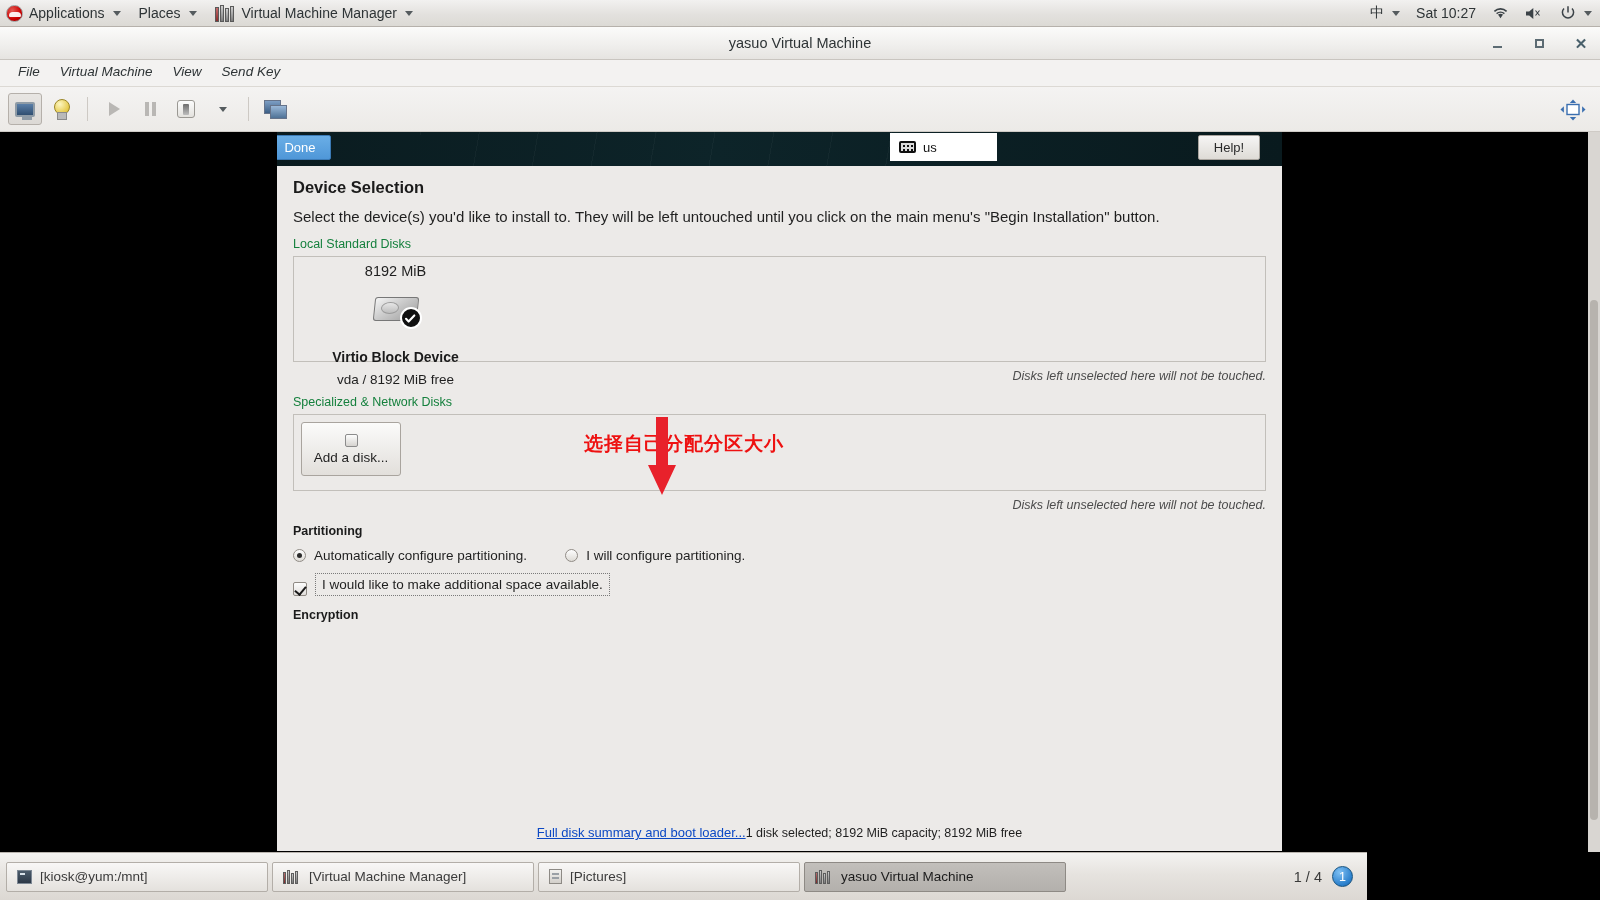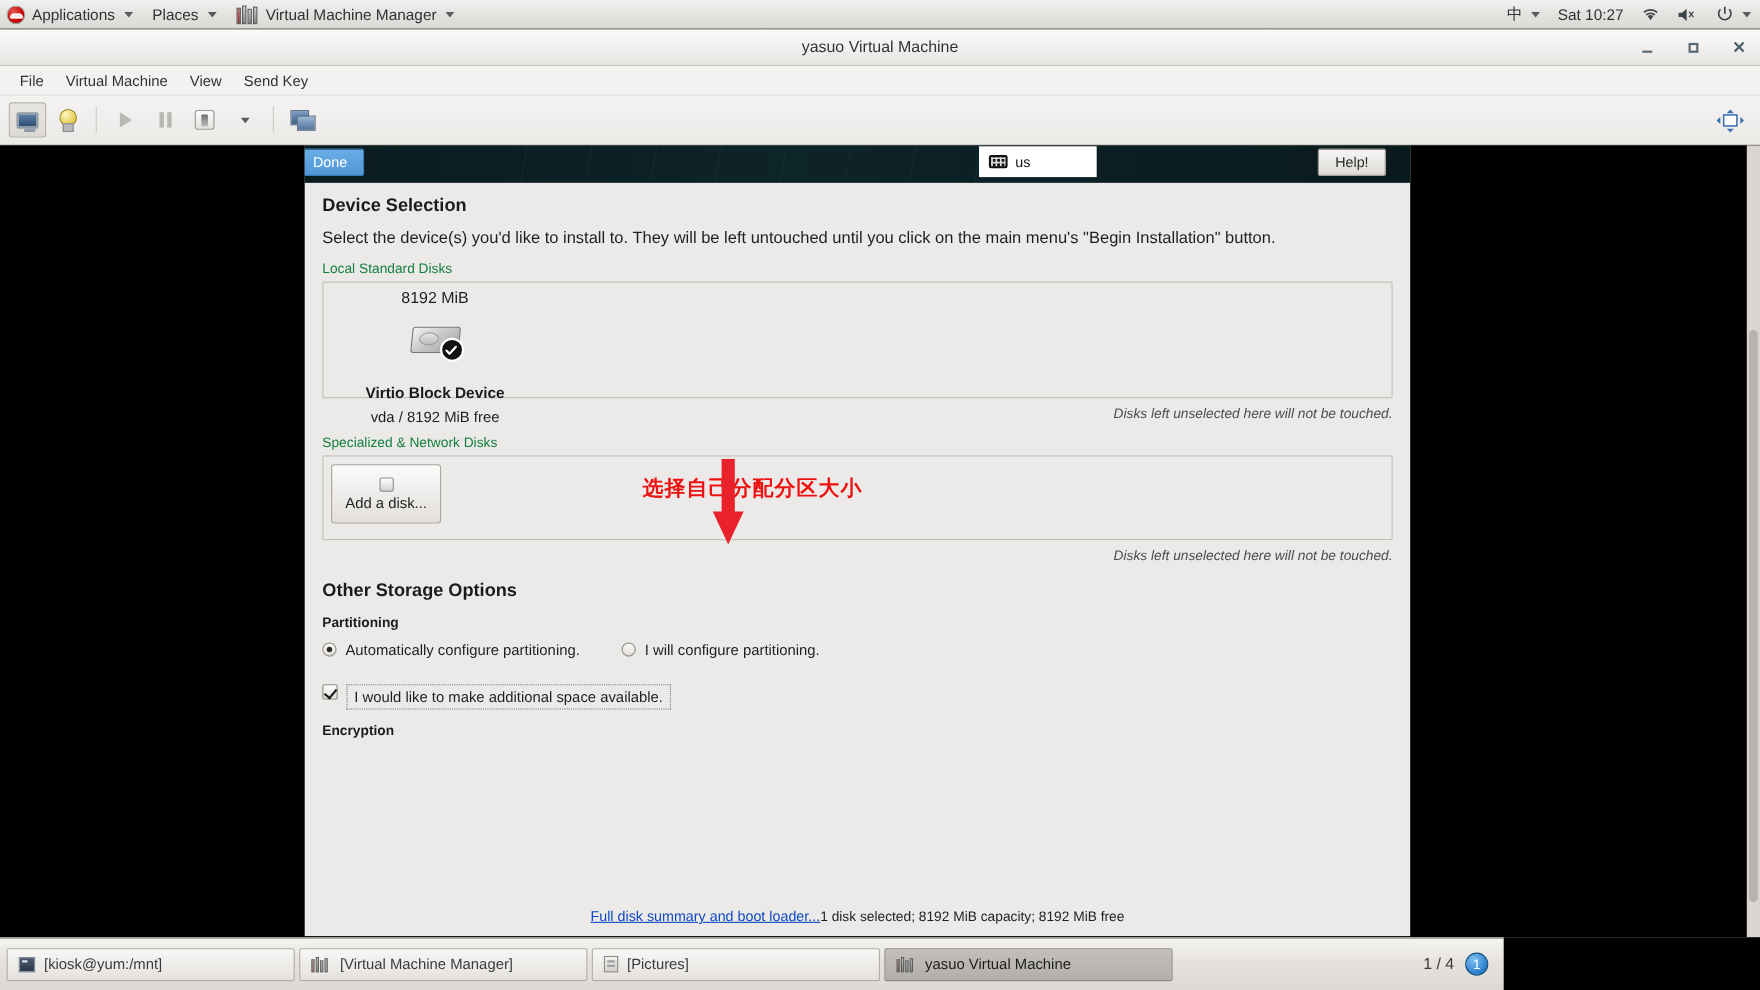--- a/index.html
+++ b/index.html
@@ -72,23 +72,23 @@
     position: absolute; right: 10px; top: 0; height: 33px;
     display: flex; align-items: center; gap: 24px;
     color: #5c6b73; font-size: 13px;
   }
   .winbtn { width: 18px; height: 18px; display: flex; align-items: center; justify-content: center; cursor: pointer; }
   .winbtn .min-glyph { display:block; width: 9px; height: 2px; background: #5c6b73; margin-top: 7px; }
   .winbtn .max-glyph { display:block; width: 9px; height: 9px; border: 2px solid #5c6b73; }
   .winbtn .close-glyph { font-size: 15px; font-weight: bold; line-height: 1; color: #49606b; }
 
   #vm-menubar {
-    height: 27px; display: flex; align-items: center;
+    height: 27px; display: flex; align-items: flex-start;
     background: #f3f2f1; border-bottom: 1px solid #dcd9d4;
-    padding-left: 8px; font-size: 13.5px; color: #2e3436;
+    padding-left: 8px; font-size: 13.5px; color: #2e3436; font-style: italic;
   }
   #vm-menubar .menu { padding: 4px 10px; cursor: default; }
 
   #vm-toolbar {
     height: 45px; display: flex; align-items: center; gap: 2px;
     background: linear-gradient(to bottom,#f4f3f2,#eceae7);
     border-bottom: 1px solid #cfcbc6; padding-left: 8px; position: relative;
   }
   .tbtn {
     width: 34px; height: 32px; display: flex; align-items: center; justify-content: center;
@@ -242,21 +242,21 @@
   .opt-sub { font-size: 12.5px; font-weight: bold; margin-top: 12px; color:#1b1b1b; }
   .radio-row { display: flex; align-items: center; margin-top: 10px; font-size: 13.5px; }
   .radio {
     width: 13px; height: 13px; border-radius: 50%; background: linear-gradient(to bottom,#fdfdfd,#dedbd6);
     border: 1px solid #918c86; margin-right: 8px; position: relative; flex: none;
   }
   .radio.on::after {
     content:""; position:absolute; left:3px; top:3px; width:5px; height:5px; border-radius:50%; background:#2b2b2b;
   }
   .radio-row .gap { display:inline-block; width: 38px; }
-  .check-row { display: flex; align-items: flex-start; margin-top: 24px; font-size: 13.5px; }
+  .check-row { display: flex; align-items: flex-end; margin-top: 10px; font-size: 13.5px; }
   .cbox {
     width: 14px; height: 14px; border-radius: 2px; background: linear-gradient(to bottom,#fdfdfd,#e1dedb);
     border: 1px solid #8f8a84; margin-right: 8px; position: relative; flex: none;
   }
   .cbox.on::after {
     content:""; position:absolute; left:3px; top:1px; width:5px; height:9px;
     border-right: 2.4px solid #1a1a1a; border-bottom: 2.4px solid #1a1a1a; transform: rotate(40deg);
   }
   .focus-outline { border: 1px dotted #7a7a7a; padding: 3px 6px; }
   .hint-italic { font-style: italic; color: #8f8f8f; margin-left: 7px; }
@@ -467,21 +467,20 @@
             <span class="add-disk-ico"></span>
             <span class="add-disk-label">Add a disk...</span>
           </div>
           <div class="cn-annotation">选择自己分配分区大小</div>
           <svg class="red-arrow" viewBox="0 0 36 80">
             <path d="M12 0h12v48h8L18 78 4 48h8z" fill="#e8212b"></path>
           </svg>
         </div>
         <div class="untouched-note">Disks left unselected here will not be touched.</div>
 
-        <div class="opt-title">Other Storage Options</div>
         <div class="opt-sub">Partitioning</div>
 
         <div class="radio-row">
           <span class="radio on"></span>
           <span>Automatically configure partitioning.</span>
           <span class="gap"></span>
           <span class="radio"></span>
           <span>I will configure partitioning.</span>
         </div>
 

